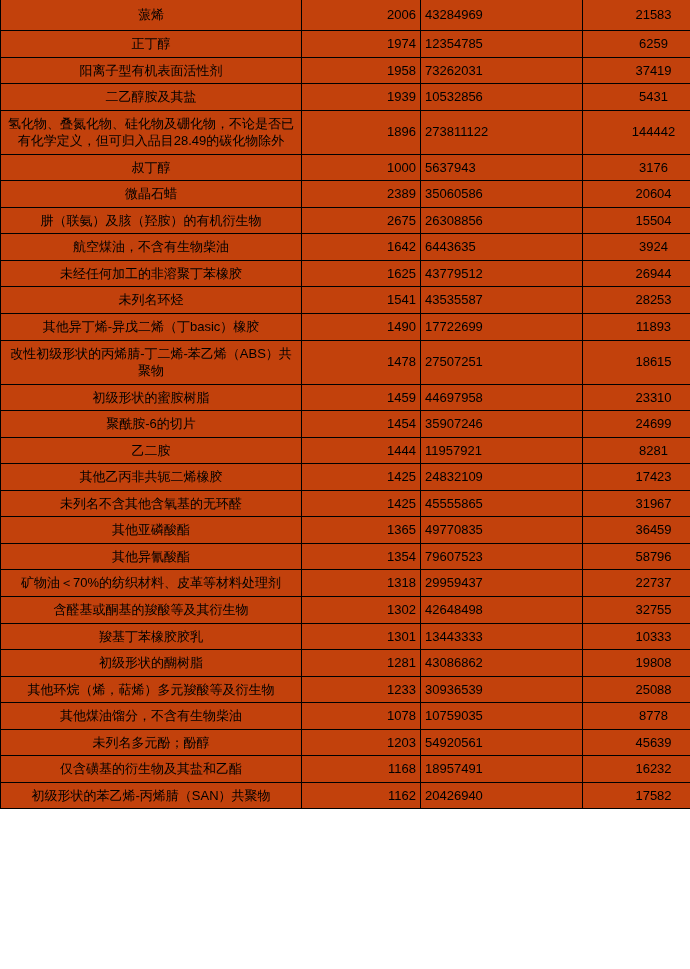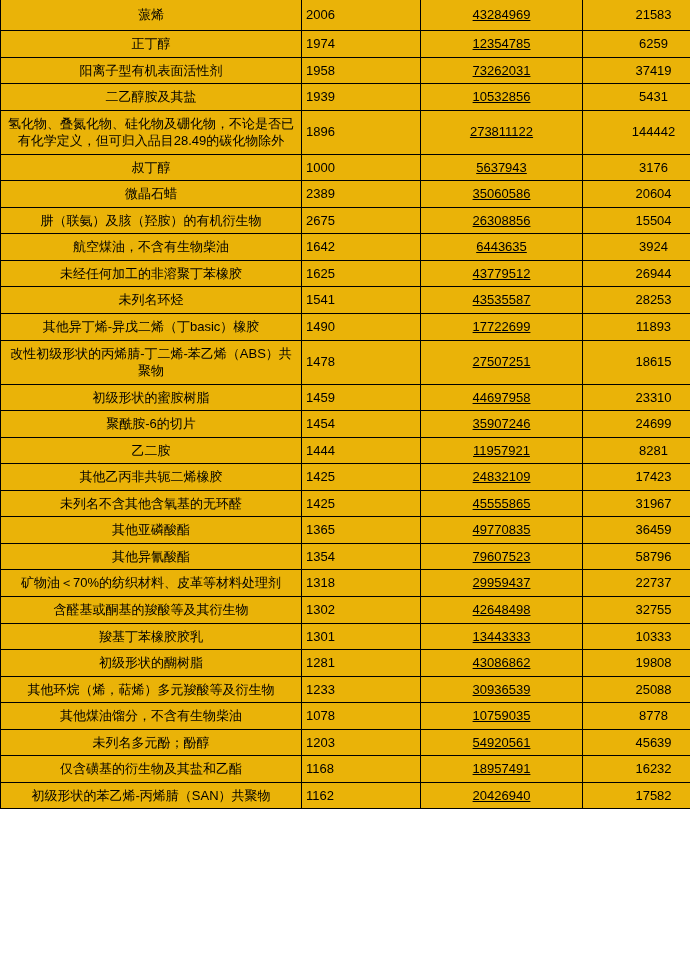--- a/index.html
+++ b/index.html
@@ -8,21 +8,21 @@
     background: #ffffff;
   }
   body {
     font-family: "Liberation Sans", "DejaVu Sans", sans-serif;
     width: 690px;
   }
   .sheet {
     width: 690px;
     box-sizing: border-box;
     padding: 0;
-    background: #eab308;
+    background: #c2410c;
   }
   table.data-table {
     border-collapse: collapse;
     width: 690px;
     table-layout: fixed;
     font-size: 13px;
     color: #000000;
   }
   table.data-table td {
     border: 1px solid #000000;
@@ -31,26 +31,25 @@
     line-height: 1.35;
   }
   td.col-name {
     width: 292px;
     text-align: center;
     padding-left: 6px;
     padding-right: 6px;
   }
   td.col-a {
     width: 110px;
-    text-align: left;
+    text-align: right;
   }
   td.col-b {
     width: 153px;
-    text-align: center;
-    text-decoration: underline;
+    text-align: left;
   }
   td.col-c {
     width: 133px;
     text-align: center;
   }
   
   tr:first-child td {
     border-top: none;
   }
   table.data-table tr:first-child td {

